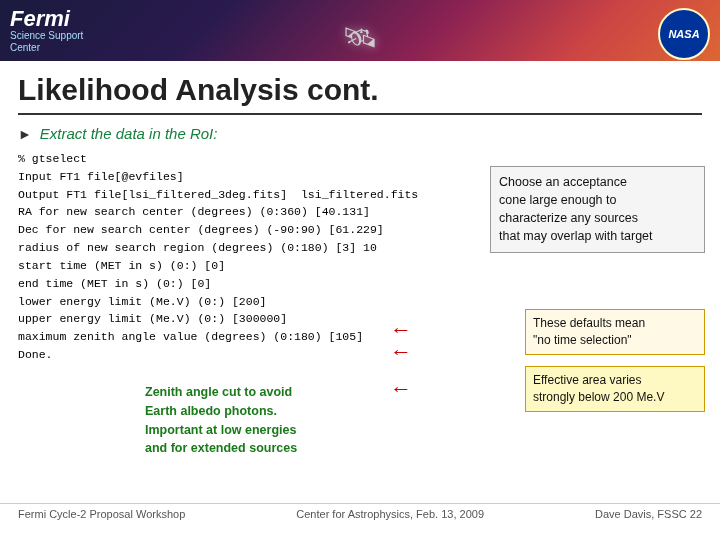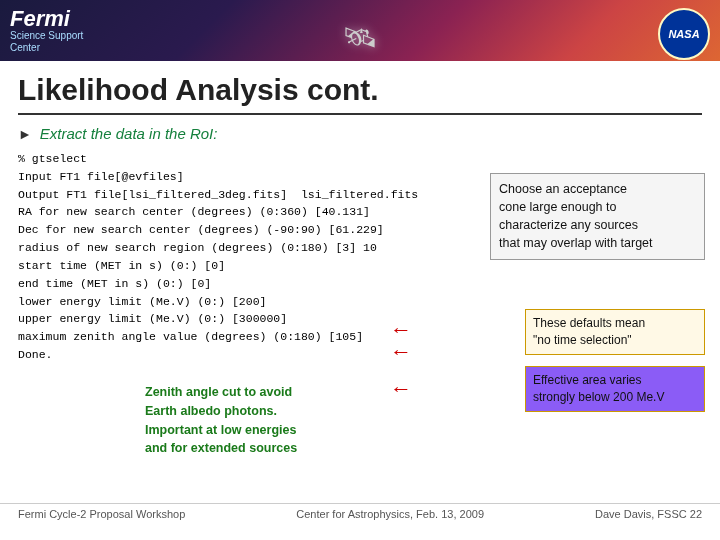--- a/index.html
+++ b/index.html
@@ -124,21 +124,21 @@
       position: relative;
     }
     .code-line {
       display: block;
       white-space: pre;
     }
 
     
     .callout-top-right {
       position: absolute;
-      top: 112px;
+      top: 105px;
       right: 15px;
       width: 215px;
       background: #f5f5f5;
       border: 1.5px solid #999;
       padding: 6px 8px;
       font-size: 12.5px;
       color: #111;
       line-height: 1.45;
     }
 
@@ -155,21 +155,21 @@
       color: #111;
       line-height: 1.4;
     }
 
     
     .callout-lower-right {
       position: absolute;
       top: 305px;
       right: 15px;
       width: 180px;
-      background: #8b5cf6;
+      background: #fef9c3;
       border: 1.5px solid #cc9900;
       padding: 5px 7px;
       font-size: 12px;
       color: #111;
       line-height: 1.4;
     }
 
     
     .callout-bottom {
       position: absolute;

